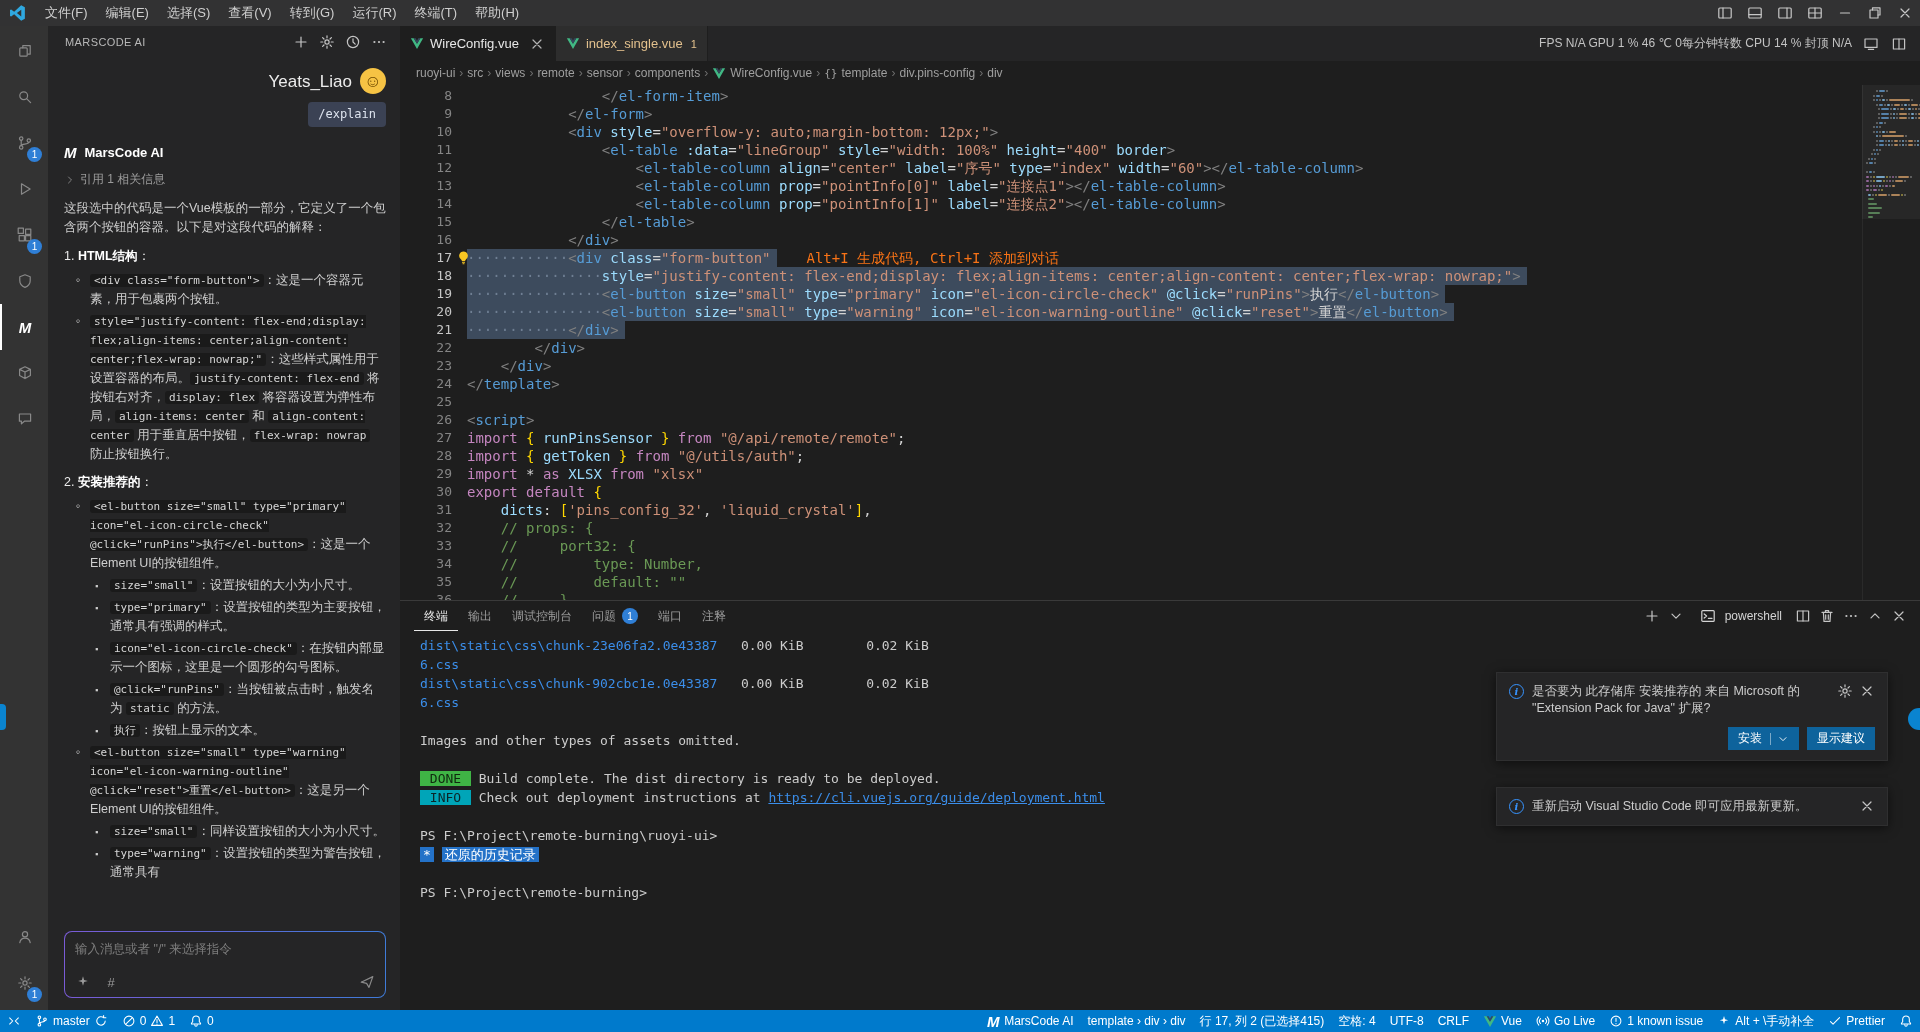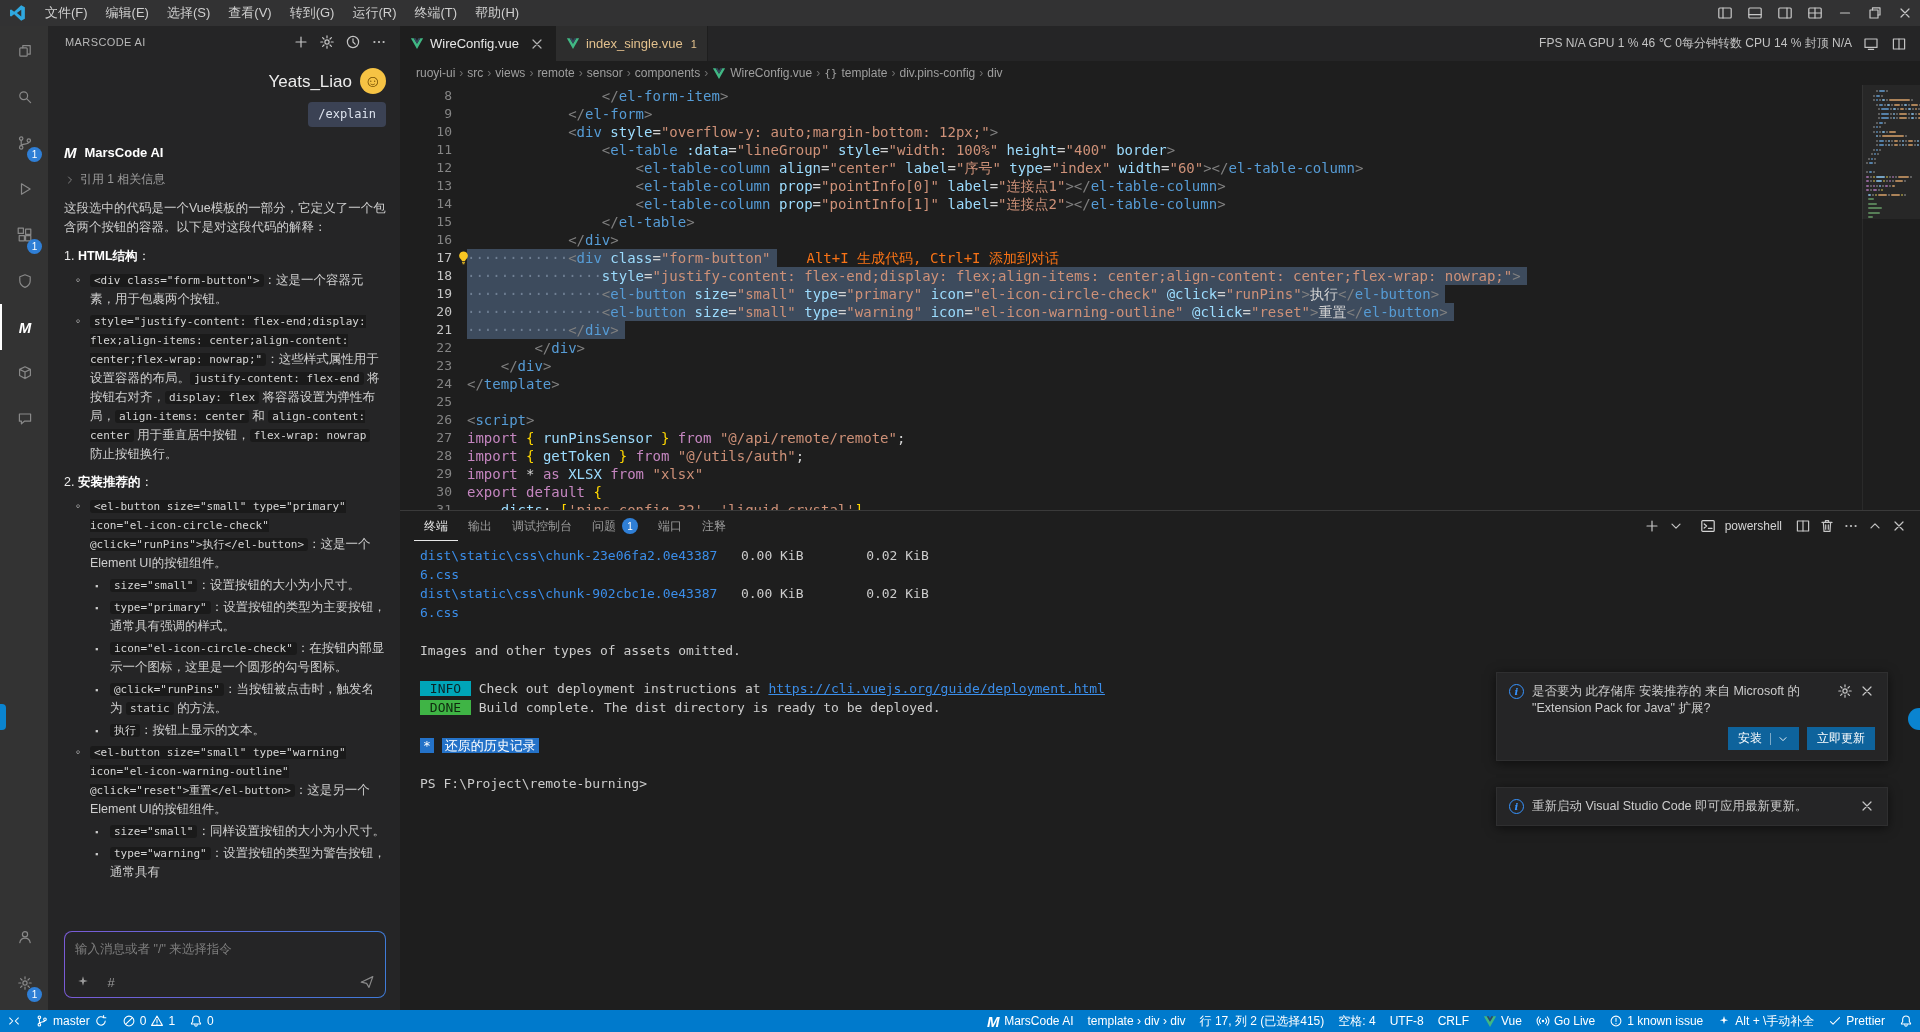--- a/index.html
+++ b/index.html
@@ -96,21 +96,21 @@
 
   .minimap{width:58px;background:#1e1e1e;padding:4px 3px 0 4px;box-shadow:inset 1px 0 0 #2a2a2a;flex-shrink:0;position:relative}
   .mm-view{position:absolute;left:0;top:0;width:100%;height:134px;background:rgba(255,255,255,.045)}
   .mm-row{height:4.5px;display:flex;gap:1px;align-items:center}
   .mm-seg{height:2px;border-radius:1px;flex-shrink:0}
   .mm-pt,.mm-eq,.mm-tx{background:#6b6b6b}.mm-tg{background:#4e7ca6}.mm-at{background:#6f9ec0}
   .mm-st{background:#a97e52}.mm-cm{background:#507a50}.mm-kw{background:#8d5f94}
   .mm-id{background:#6f9ec0}.mm-br{background:#9a8b3a}
 
   
-  .panel{height:500px;border-top:1px solid #3a3a3a;display:flex;flex-direction:column;background:#1e1e1e;flex-shrink:0}
+  .panel{height:410px;border-top:1px solid #3a3a3a;display:flex;flex-direction:column;background:#1e1e1e;flex-shrink:0}
   .panel-head{height:30px;display:flex;align-items:center;padding:0 10px 0 14px;flex-shrink:0}
   .ptab{padding:0 10px;font-size:12px;color:#9b9b9b;height:100%;display:flex;align-items:center;gap:6px}
   .ptab.active{color:#e7e7e7;box-shadow:inset 0 -1px 0 #e7e7e7}
   .ptab-badge{background:#2f7fd6;color:#fff;border-radius:9px;min-width:16px;height:16px;font-size:10px;
     display:flex;align-items:center;justify-content:center;padding:0 4px}
   .panel-actions{margin-left:auto;display:flex;align-items:center;gap:2px;color:#c5c5c5}
   .panel-actions .ic{width:22px;height:22px;border-radius:4px}
   .ps-item{display:flex;align-items:center;gap:6px;padding:0 8px;color:#d4d4d4;font-size:12px}
   .terminal{flex:1;padding:5px 0 0 20px;font-family:"DejaVu Sans Mono",monospace;font-size:13px;line-height:19px;color:#ccc;overflow:hidden}
   .t-line{white-space:pre;height:19px}
@@ -810,23 +810,24 @@
         </div>
       </div>
       <div class="terminal" id="terminal">
           <div class="t-line"><span class="t-path">dist\static\css\chunk-23e06fa2.0e43387</span><span>   0.00 KiB        0.02 KiB</span></div>
           <div class="t-line"><span class="t-path">6.css</span></div>
           <div class="t-line"><span class="t-path">dist\static\css\chunk-902cbc1e.0e43387</span><span>   0.00 KiB        0.02 KiB</span></div>
           <div class="t-line"><span class="t-path">6.css</span></div>
           <div class="t-line"></div>
           <div class="t-line"><span>Images and other types of assets omitted.</span></div>
           <div class="t-line"></div>
+          <div class="t-line"><span class="t-done"> DONE </span><span> Build complete. The dist directory is ready to be deployed.</span></div>
           <div class="t-line"><span class="t-info"> INFO </span><span> Check out deployment instructions at </span><span class="t-link">https://cli.vuejs.org/guide/deployment.html</span></div>
-          <div class="t-line"><span class="t-done"> DONE </span><span> Build complete. The dist directory is ready to be deployed.</span></div>
           <div class="t-line"></div>
+          <div class="t-line"><span>PS F:\Project\remote-burning\ruoyi-ui&gt;</span></div>
           <div class="t-line"><span class="t-hl">*</span><span> </span><span class="t-hl">还原的历史记录</span></div>
           <div class="t-line"></div>
           <div class="t-line"><span>PS F:\Project\remote-burning&gt;</span></div>
         </div>
     </div>
   </div>
 
   <div class="left-strip"></div>
   <div class="float-dot"></div>
   <div class="notifications" id="notifications">
@@ -849,21 +850,21 @@
           </div>
         </div>
         <div class="toast-actions">
           <button class="nbtn">安装<span class="nbtn-split">
               <span class="ic ">
                 <svg width="16" height="16" viewBox="0 0 16 16" fill="none" stroke="currentColor" stroke-width="1.2" stroke-linecap="round" stroke-linejoin="round">
                   <path d="M4 6.2 8 10.2 12 6.2"></path>
                 </svg>
               </span>
             </span></button>
-          <button class="nbtn">立即更新</button>
+          <button class="nbtn">显示建议</button>
         </div>
       </div>
       <div class="toast">
         <div class="toast-row">
           <span class="info-ic">i</span>
           <div class="toast-text">重新启动 Visual Studio Code 即可应用最新更新。</div>
           <div class="toast-icons">
             <span class="ic ">
               <svg width="16" height="16" viewBox="0 0 16 16" fill="none" stroke="currentColor" stroke-width="1.2" stroke-linecap="round" stroke-linejoin="round">
                 <path d="M4 4l8 8M12 4l-8 8"></path>

